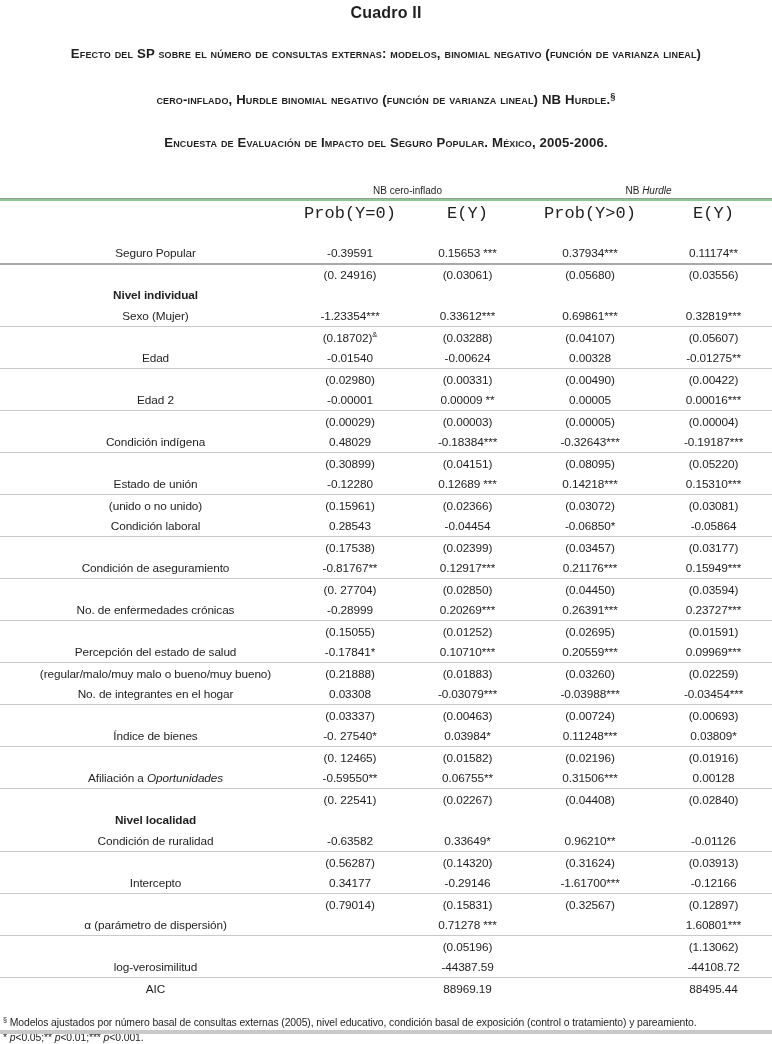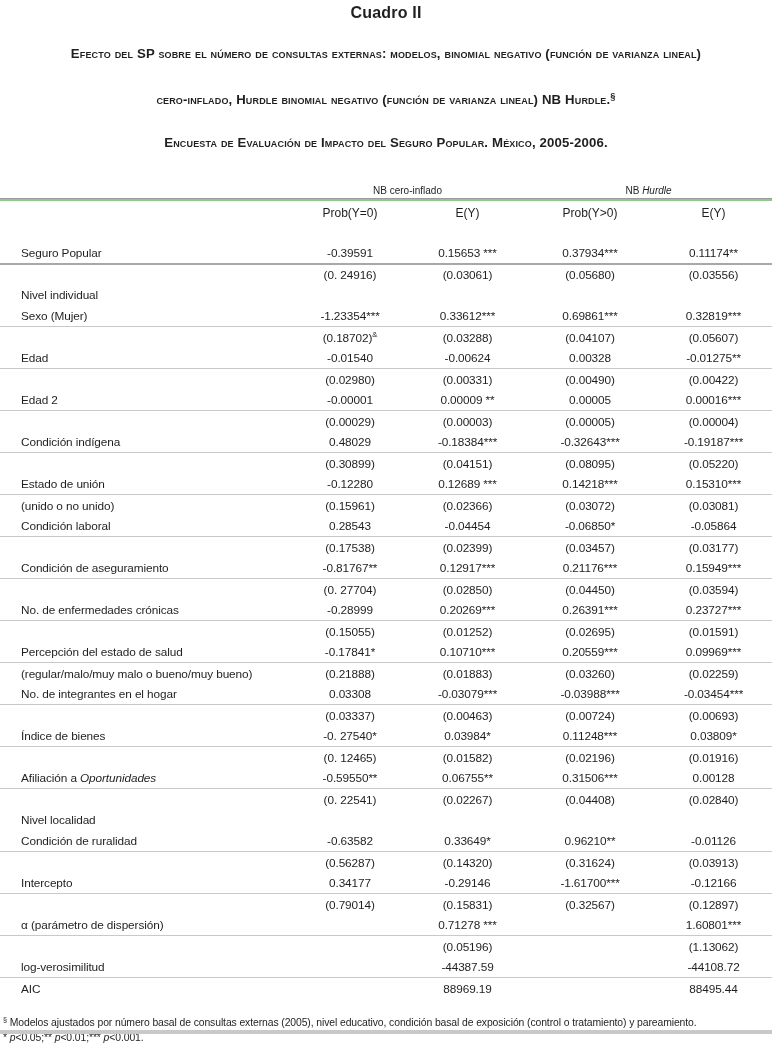--- a/index.html
+++ b/index.html
@@ -29,29 +29,29 @@
   th, td { font-weight: normal; vertical-align: middle; }
   thead th.group-h {
     font-size: 10px; height: 19px; text-align: center; vertical-align: bottom;
     padding-bottom: 2px; white-space: nowrap;
   }
   tr.rule-row td {
     height: 0; padding: 0;
     border-top: 1px solid #9b9b9b;
     border-bottom: 2px solid #8cc98c;
   }
-  thead th.col-h { font-size: 12px; height: 26px; text-align: center; }
+  thead th.col-h { font-size: 17px; height: 26px; text-align: center; font-family: Liberation Mono, monospace; }
   tr.spacer td { height: 17px; }
 
   tbody td { font-size: 11.8px; height: 21px; letter-spacing: -0.1px; }
-  td.c-label { text-align: left; padding-left: 21px; white-space: nowrap; }
+  td.c-label { text-align: center; padding-left: 21px; white-space: nowrap; }
   td.c-val { text-align: center; white-space: nowrap; }
   tr.line-normal td { border-bottom: 1px solid #c9c9c9; }
   tr.line-heavy td { border-bottom: 2px solid #a8a8a8; }
-  tr.row-section td.c-label { font-weight: normal; }
+  tr.row-section td.c-label { font-weight: bold; }
   tbody sup { font-size: 0.65em; }
 
   .footnotes { margin-top: 13px; padding-left: 3px; padding-right: 4px; }
   .footnote { font-size: 10.4px; line-height: 15px; letter-spacing: -0.1px; }
   .footnote sup { font-size: 0.7em; }
   .bottom-rule {
     position: absolute; left: 0; top: 1030px; width: 772px; height: 4px;
     background: #c9c9c9;
   }
 </style>

